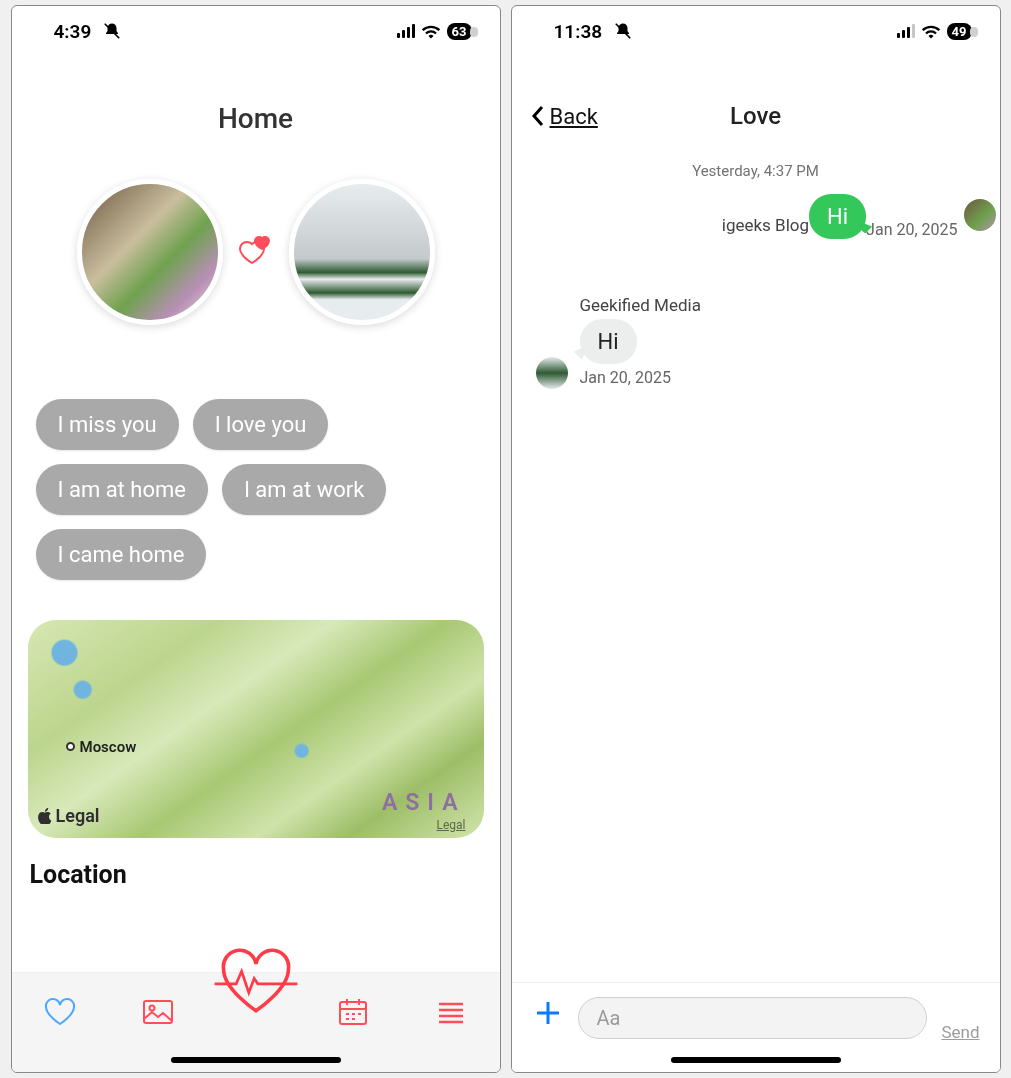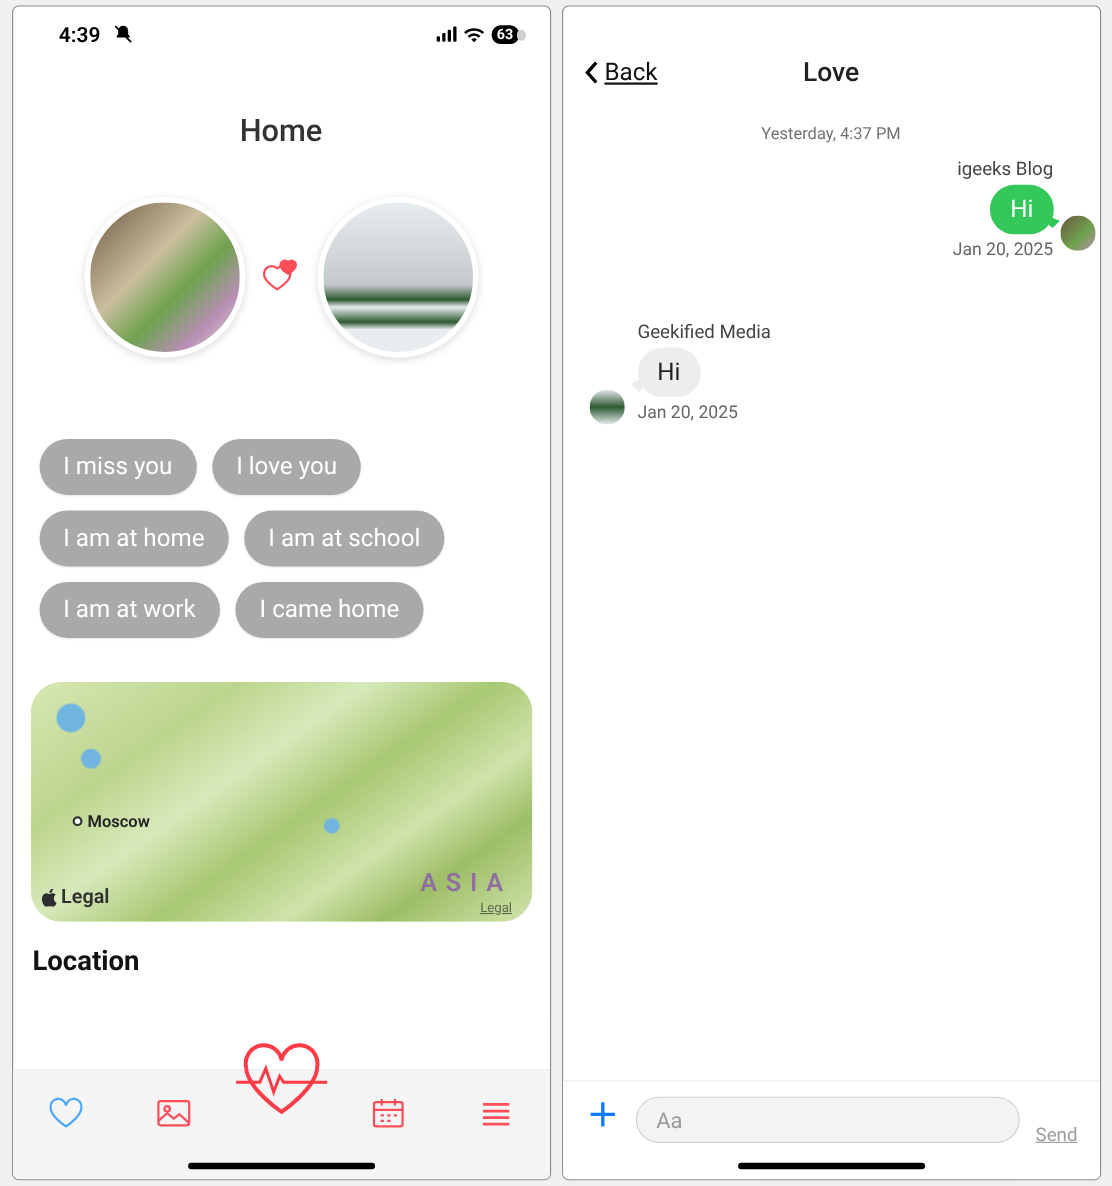--- a/index.html
+++ b/index.html
@@ -105,21 +105,21 @@
   }
 
   
   .nav-row{ display:flex; align-items:center; margin-top:40px; padding:0 18px; position:relative; height:40px;}
   .back-group{ display:flex; align-items:center; gap:4px; cursor:pointer;}
   .back-label{ font-size:22px; text-decoration:underline; color:#111;}
   .chat-title{ position:absolute; left:50%; transform:translateX(-50%); font-size:24px; font-weight:500; color:#222;}
 
   .chat-body{ flex:1; padding:20px 24px 0; position:relative;}
   .timestamp{ text-align:center; font-size:15px; color:#737373; margin-top:6px;}
-  .msg-block-right{ display:flex; flex-direction:column; align-items:flex-end; margin-top:14px; position:relative;justify-content:flex-end;}
+  .msg-block-right{ display:flex; flex-direction:row; align-items:flex-end; margin-top:14px; position:relative;justify-content:flex-end;}
   .sender-name{ font-size:17px; color:#444; margin-bottom:4px;}
   .bubble{ padding:10px 18px; border-radius:22px; font-size:22px; position:relative;}
   .bubble.green{ background:#34c759; color:#fff;}
   .bubble.green::after{
     content:""; position:absolute; right:-6px; bottom:4px; width:14px; height:14px;
     background:#34c759; border-bottom-left-radius:14px; transform:rotate(0deg);
     clip-path: polygon(0 0, 100% 40%, 40% 100%);
   }
   .bubble.gray{ background:#eceeee; color:#222;}
   .bubble.gray::after{
@@ -182,21 +182,20 @@
       <path d="M26 3c-2 0-4 1.6-4 4 0 4 7 8 7 8s7-4 7-8c0-2.4-2-4-4-4-1.6 0-3 1.2-3 1.2S27.6 3 26 3z" fill="#ff4d5a" stroke="#ff4d5a"></path>
     </svg>
     <div class="avatar-holder avatar2"></div>
   </div>
 
 
   <div class="chips">
     <div class="chip">I miss you</div>
     <div class="chip">I love you</div>
     <div class="chip">I am at home</div>
-    <div class="chip">I am at school</div>
     <div class="chip">I am at work</div>
     <div class="chip">I came home</div>
   </div>
 
   <div class="map-card">
     <div class="map-dot"></div>
     <div class="map-city">Moscow</div>
     <div class="maps-label">
       <svg width="16" height="16" viewBox="0 0 16 16" fill="#2f2f2f">
           <path d="M11 8.5c0-2 1.6-2.9 1.7-3-1-1.3-2.4-1.5-2.9-1.5-1.2-.1-2.4.7-3 .7s-1.6-.7-2.6-.7C2.8 4 1.5 4.9.8 6.3c-1.5 2.6-.4 6.4 1 8.5.7 1 1.5 2.1 2.6 2.1 1 0 1.4-.7 2.7-.7s1.6.7 2.7.7c1.1 0 1.8-1 2.5-2 .8-1.1 1.1-2.2 1.1-2.3-.1 0-2.4-.9-2.4-4.1zM9.3 2.6C9.9 1.9 10.3.9 10.2 0c-.8 0-1.8.5-2.4 1.2C7.3 1.8 6.8 2.8 6.9 3.7c.9.1 1.8-.4 2.4-1.1z"></path>
@@ -231,20 +230,41 @@
       <svg class="heart-pulse" viewBox="0 0 100 76" fill="none" stroke="#ff3b47" stroke-width="4">
         <path d="M50 70S14 46 14 24A16 16 0 0150 18 16 16 0 0186 24c0 22-36 46-36 46z"></path>
         <path d="M4 40h24l6-14 8 24 6-16 4 6h44" stroke-width="3"></path>
       </svg>
     </div>
     <div class="home-indicator"></div>
   </div>
 </div>
 
 <div class="phone">
+  <div class="statusbar">
+    <div class="status-left">
+      <span>11:38</span>
+      <svg class="bell-off-icon" viewBox="0 0 24 24" fill="#000">
+          <path d="M12 2a6 6 0 00-6 6v4l-2 3v1h16v-1l-2-3V8a6 6 0 00-6-6z"></path>
+          <path d="M3 3l18 18" stroke="#000" stroke-width="2.2" stroke-linecap="round"></path>
+        </svg>
+    </div>
+    <div class="status-right">
+      <div class="signal-bars">
+          <span></span>
+          <span></span>
+          <span></span>
+          <span style="background:#c7c7c7"></span>
+        </div>
+      <svg class="wifi-icon" viewBox="0 0 24 18" fill="#000">
+          <path d="M12 18l-3-3a4 4 0 016 0zM5 11a10 10 0 0114 0l-2 2a7 7 0 00-10 0zM1 7a16 16 0 0122 0l-2 2a13 13 0 00-18 0z"></path>
+        </svg>
+      <span class="battery-badge">49</span>
+    </div>
+  </div>
 
   <div class="nav-row">
     <div class="back-group">
       <svg width="16" height="24" viewBox="0 0 16 24" fill="none" stroke="#000" stroke-width="3">
           <path d="M12 3L4 12l8 9"></path>
         </svg>
       <span class="back-label">Back</span>
     </div>
     <div class="chat-title">Love</div>
   </div>

